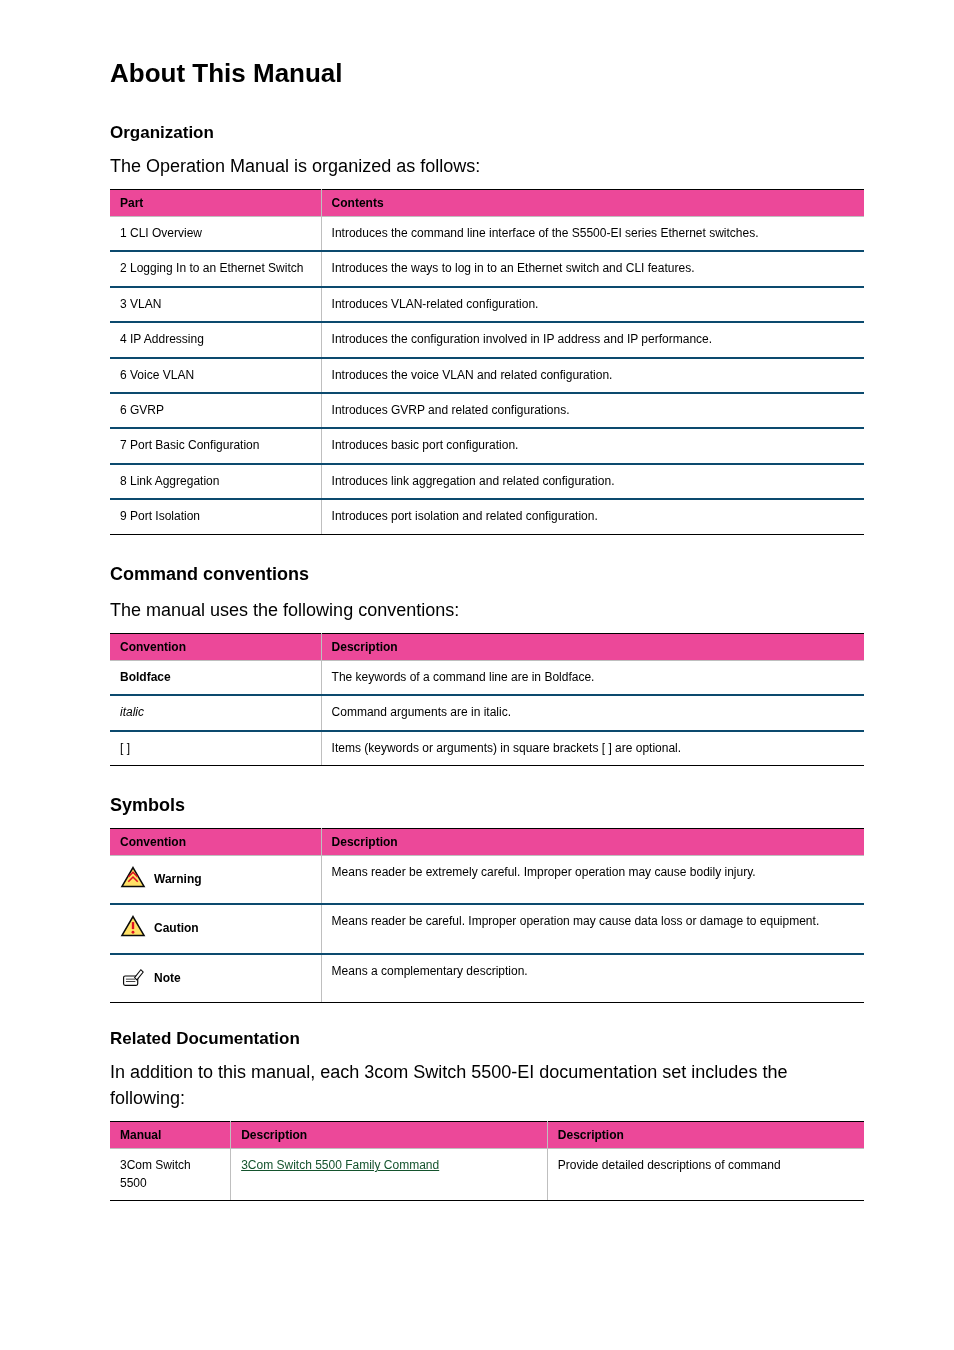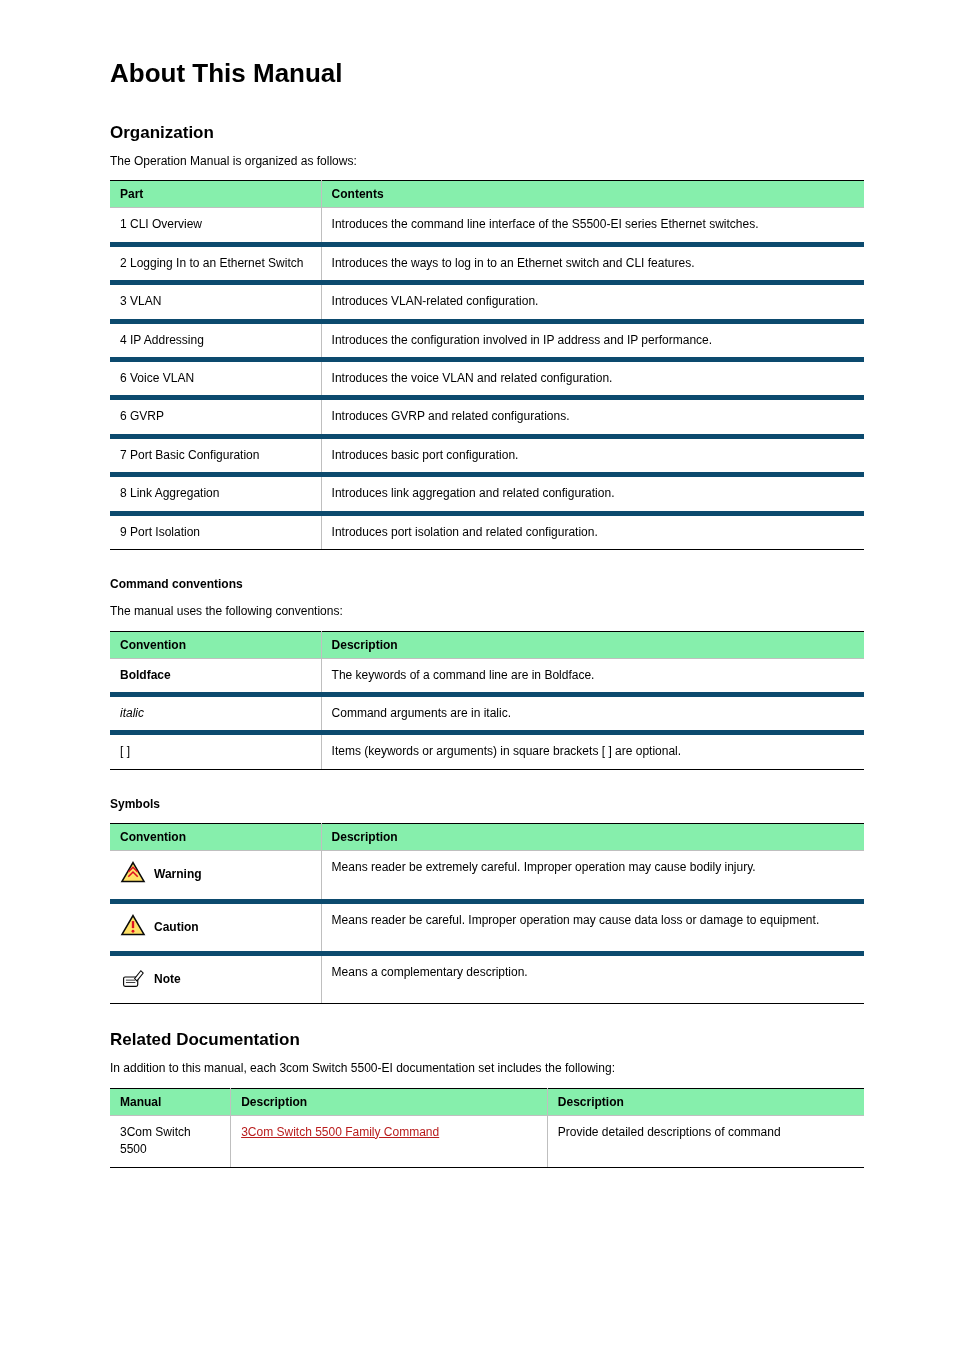--- a/index.html
+++ b/index.html
@@ -21,59 +21,59 @@
     font-size: 26px;
     font-weight: bold;
     margin: 0 0 34px 0;
   }
   h2.section-title {
     font-size: 17px;
     font-weight: bold;
     margin: 0 0 10px 0;
   }
   p.lead {
-    font-size: 12px;
+    font-size: 18px;
     margin: 0 0 10px 0;
     line-height: 1.45;
   }
   table.doc-table {
     width: 100%;
     border-collapse: collapse;
     font-size: 12px;
     margin-bottom: 26px;
   }
   table.doc-table th {
     text-align: left;
     font-weight: bold;
-    background: #86efac;
+    background: #ec4899;
     border-top: 1.5px solid #000;
     border-bottom: 1px solid #bfbfbf;
     padding: 6px 10px 6px 10px;
   }
   table.doc-table th:first-child,
   table.doc-table td:first-child {
     border-right: 1px solid #bfbfbf;
   }
   table.doc-table td {
-    border-bottom: 5px solid #0c4a6e;
+    border-bottom: 2px solid #0c4a6e;
     padding: 8px 10px;
     vertical-align: top;
     line-height: 1.45;
   }
   table.doc-table tr:last-child td {
     border-bottom: 1.5px solid #000;
   }
   .col-narrow { width: 28%; }
 
   
   .sym-cell { display: flex; align-items: center; gap: 8px; padding: 2px 0; }
   .sym-cell svg { width: 26px; height: 22px; flex-shrink: 0; }
   .sym-label { font-weight: bold; }
 
-  a.link { color: #b91c1c; text-decoration: underline; text-align: right; }
+  a.link { color: #14532d; text-decoration: underline; text-align: right; }
 </style>
 </head>
 <body>
 
 <div class="page">
 
   <h1 class="doc-title">About This Manual</h1>
 
   <h2 class="section-title">Organization</h2>
   <p class="lead">The Operation Manual is organized as follows:</p>

